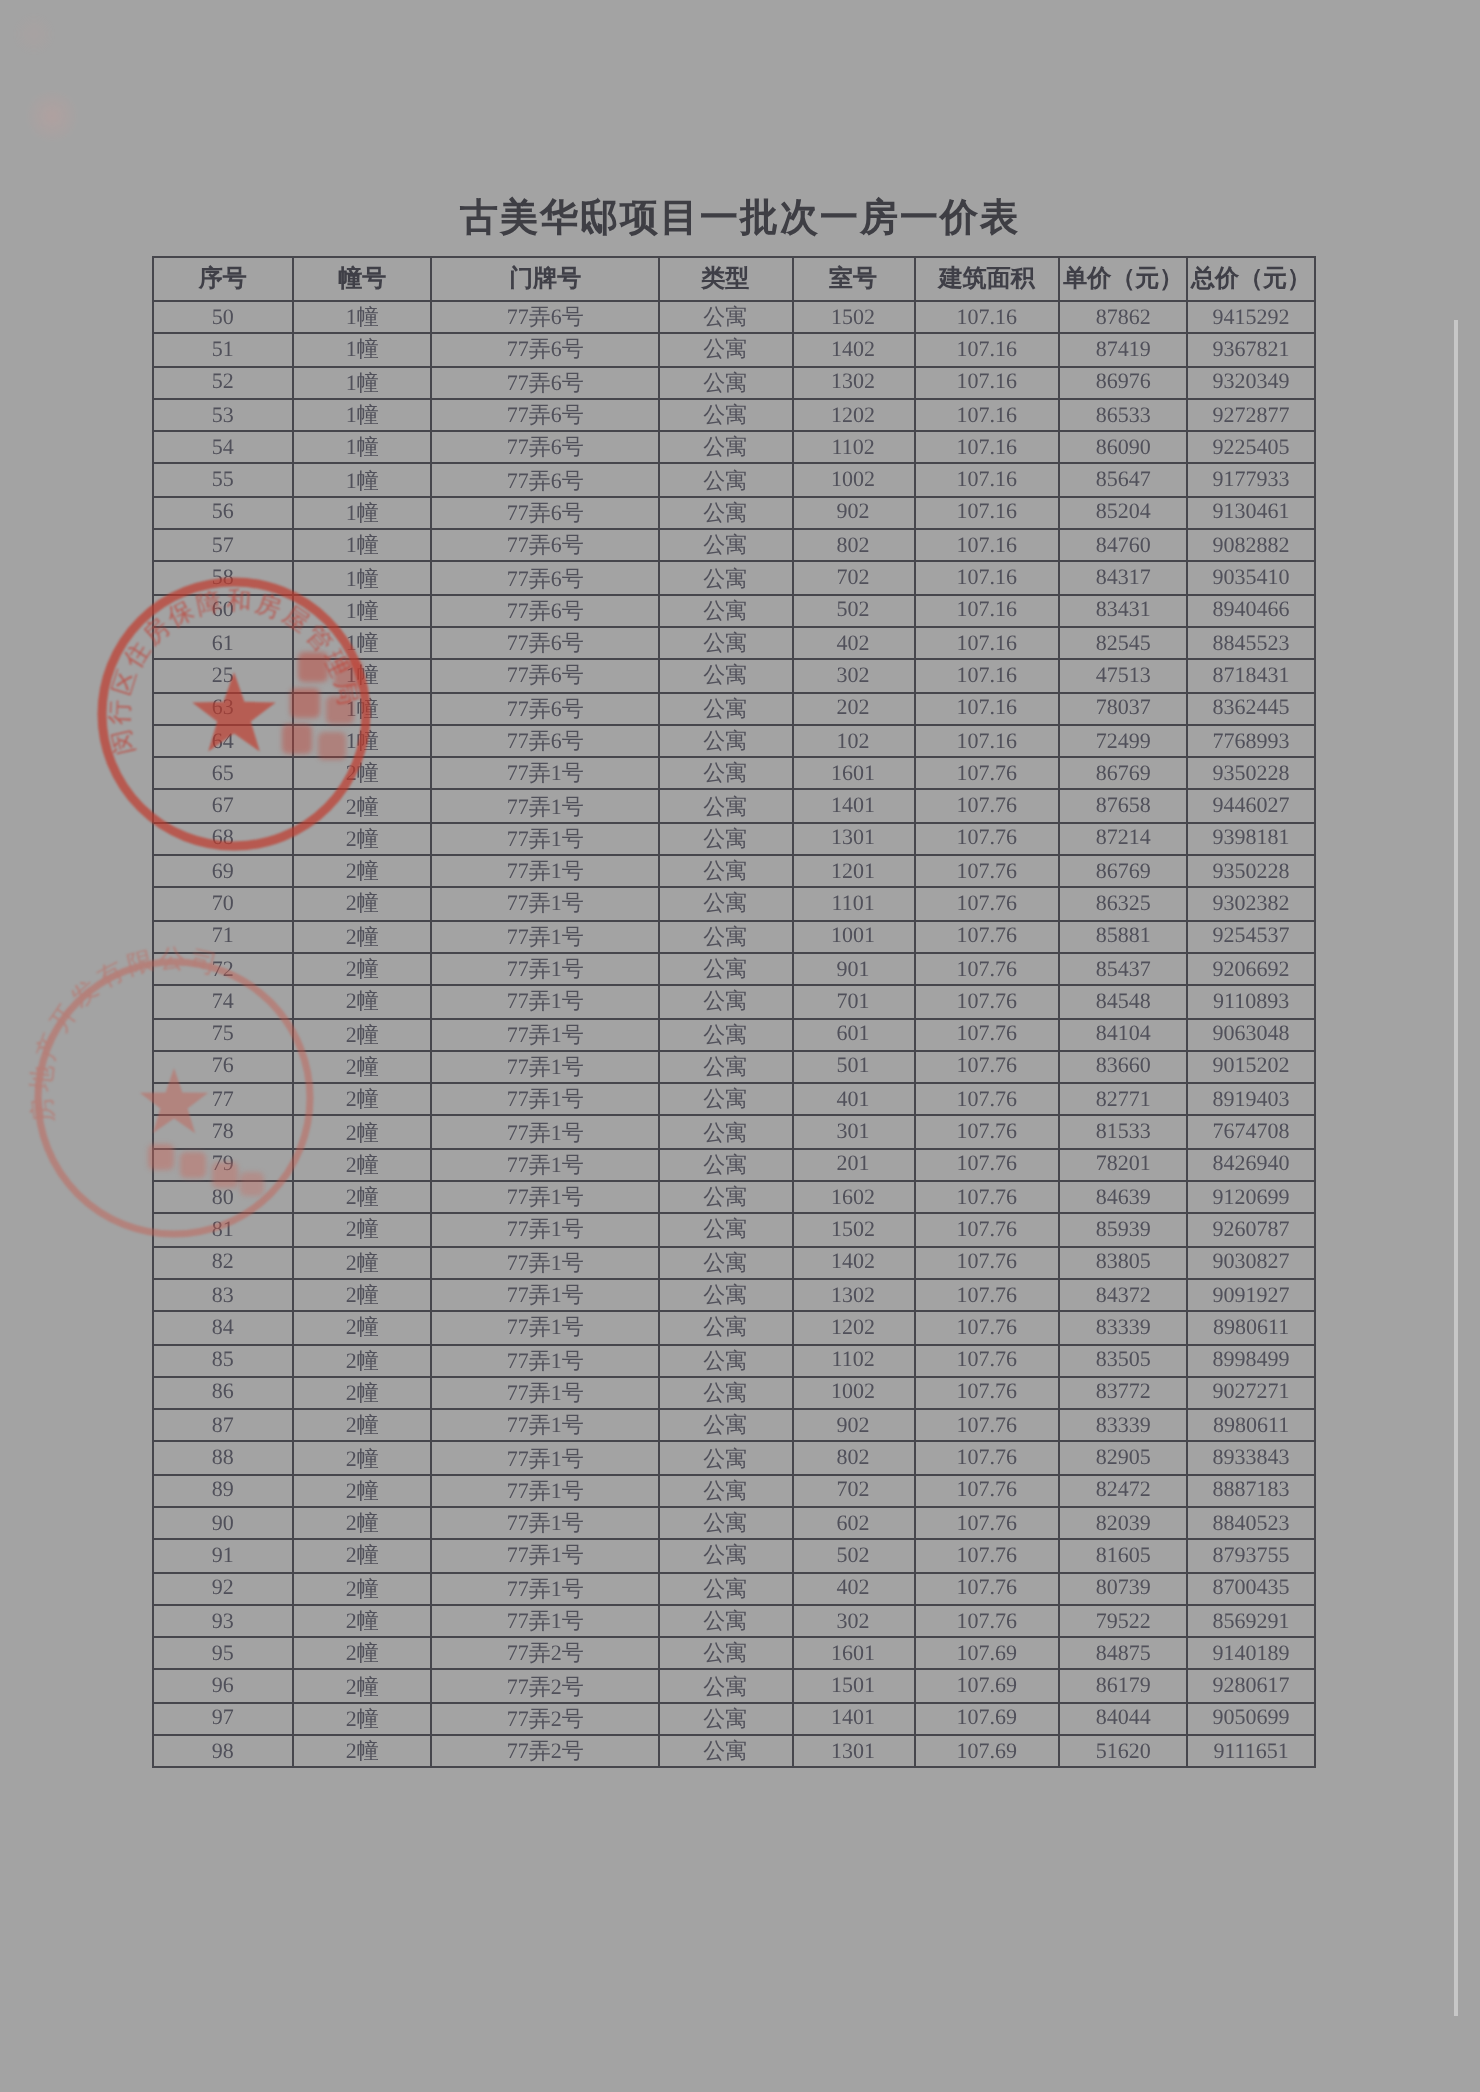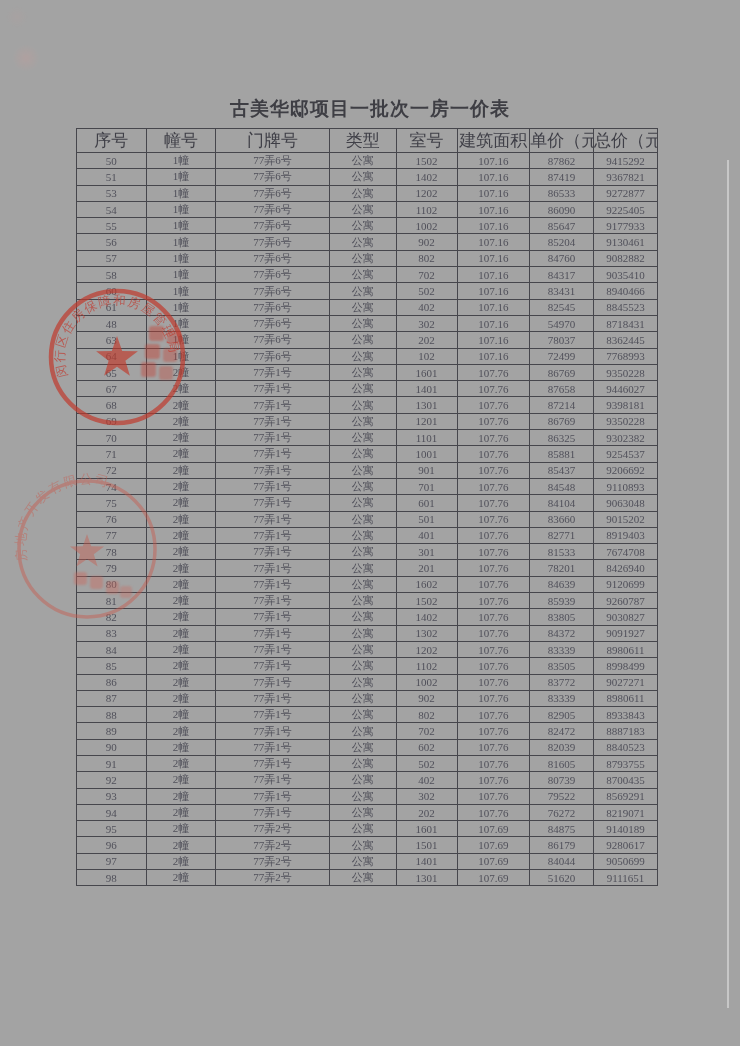--- a/index.html
+++ b/index.html
@@ -15,21 +15,21 @@
   }
   .sheet { position:absolute; top:128px; left:76px; width:582px; }
   table.price-table {
     width:100%; border-collapse:collapse; table-layout:fixed;
     color:#50505a;
   }
   .price-table th, .price-table td {
     border:1px solid #46464c; text-align:center; vertical-align:middle;
     padding:0; overflow:hidden; white-space:nowrap;
   }
-  .price-table th { height:21px; font-size:17px; font-weight:400; color:#3f3f47; }
+  .price-table th { height:21px; font-size:12px; font-weight:700; color:#3f3f47; }
   .price-table td { height:15.3px; font-size:11px; }
   
   .stamp { position:absolute; pointer-events:none; }
   .stamp svg { overflow:visible; }
   .smudge {
     position:absolute; pointer-events:none; border-radius:3px;
     filter:blur(1.2px);
   }
   .pink-blob {
     position:absolute; pointer-events:none; border-radius:50%;
@@ -90,20 +90,30 @@
             <td>51</td>
             <td>1幢</td>
             <td>77弄6号</td>
             <td>公寓</td>
             <td>1402</td>
             <td>107.16</td>
             <td>87419</td>
             <td>9367821</td>
           </tr>
           <tr>
+            <td>52</td>
+            <td>1幢</td>
+            <td>77弄6号</td>
+            <td>公寓</td>
+            <td>1302</td>
+            <td>107.16</td>
+            <td>86976</td>
+            <td>9320349</td>
+          </tr>
+          <tr>
             <td>53</td>
             <td>1幢</td>
             <td>77弄6号</td>
             <td>公寓</td>
             <td>1202</td>
             <td>107.16</td>
             <td>86533</td>
             <td>9272877</td>
           </tr>
           <tr>
@@ -170,27 +180,27 @@
             <td>61</td>
             <td>1幢</td>
             <td>77弄6号</td>
             <td>公寓</td>
             <td>402</td>
             <td>107.16</td>
             <td>82545</td>
             <td>8845523</td>
           </tr>
           <tr>
-            <td>48</td>
+            <td>25</td>
             <td>1幢</td>
             <td>77弄6号</td>
             <td>公寓</td>
             <td>302</td>
             <td>107.16</td>
-            <td>54970</td>
+            <td>47513</td>
             <td>8718431</td>
           </tr>
           <tr>
             <td>63</td>
             <td>1幢</td>
             <td>77弄6号</td>
             <td>公寓</td>
             <td>202</td>
             <td>107.16</td>
             <td>78037</td>
@@ -468,30 +478,20 @@
           </tr>
           <tr>
             <td>93</td>
             <td>2幢</td>
             <td>77弄1号</td>
             <td>公寓</td>
             <td>302</td>
             <td>107.76</td>
             <td>79522</td>
             <td>8569291</td>
-          </tr>
-          <tr>
-            <td>94</td>
-            <td>2幢</td>
-            <td>77弄1号</td>
-            <td>公寓</td>
-            <td>202</td>
-            <td>107.76</td>
-            <td>76272</td>
-            <td>8219071</td>
           </tr>
           <tr>
             <td>95</td>
             <td>2幢</td>
             <td>77弄2号</td>
             <td>公寓</td>
             <td>1601</td>
             <td>107.69</td>
             <td>84875</td>
             <td>9140189</td>

